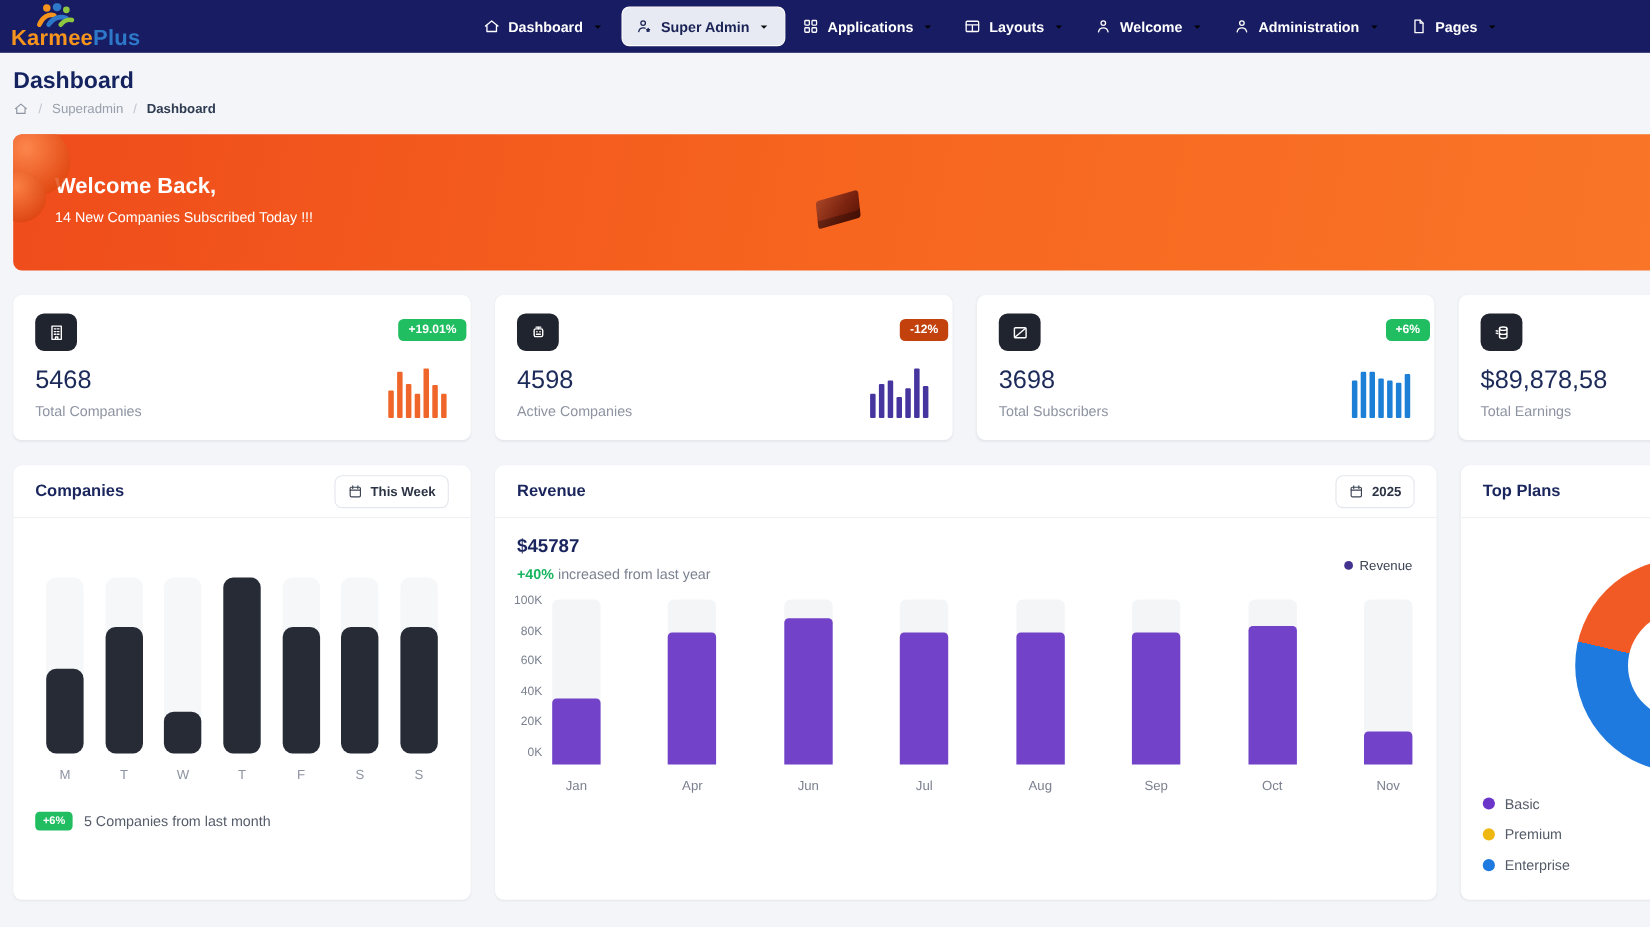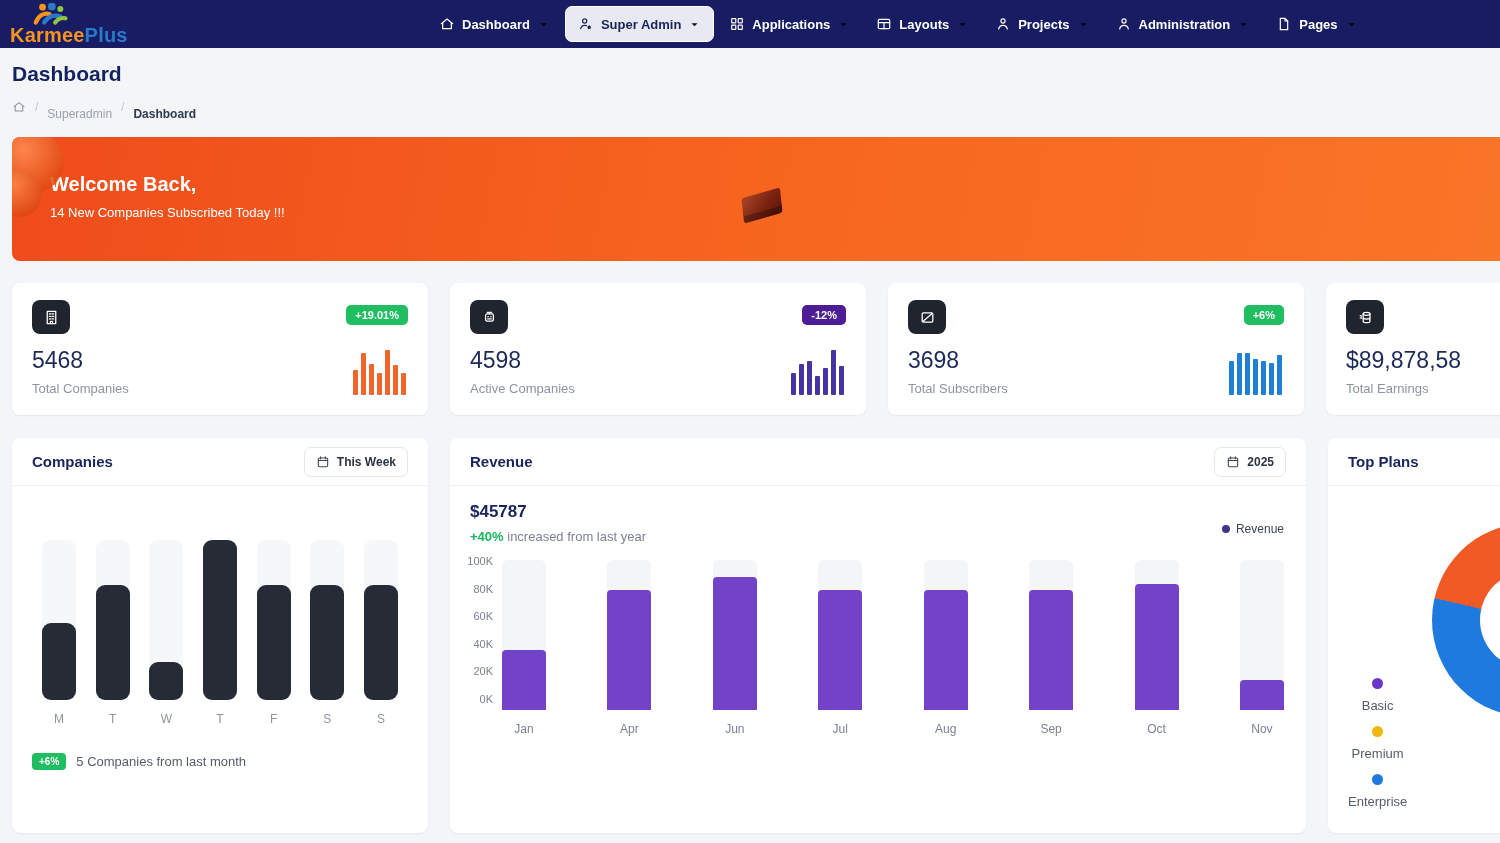--- a/index.html
+++ b/index.html
@@ -34,21 +34,21 @@
   .nav-item.active { background:#e7eaf2; color:#1b2356; border:1px solid #ffffff; padding:9px 12px; }
 
   .icon svg { width:100%; height:100%; fill:none; stroke:currentColor; stroke-width:1.8; stroke-linecap:round; stroke-linejoin:round; }
 
   
   .page-head { padding:12px 0 0 12px; }
   .page-title { margin:2px 0 6px 0; font-size:21px; font-weight:800; color:#14235f; }
   .breadcrumb { display:flex; align-items:center; gap:9px; font-size:12px; color:#99a0ab; }
   .breadcrumb .icon { width:14px; height:14px; color:#8d94a0; display:inline-flex; }
   .breadcrumb .sep { color:#c0c5cd; }
-  .breadcrumb .crumb { cursor:pointer;margin-top:15px; }
+  .breadcrumb .crumb { cursor:pointer; }
   .breadcrumb .crumb.current { color:#2e3a50; font-weight:700; cursor:default; }
 
   
   .banner {
     position:relative; margin:16px 12px 0 12px; width:1732px; height:124px;
     border-radius:8px; overflow:hidden; color:#fff;
     background:linear-gradient(100deg,#ef4c1b 0%, #f7661f 45%, #fa7a2b 100%);
   }
   .banner-ball {
     position:absolute; left:-10px; top:-6px; width:62px; height:62px; border-radius:50%;
@@ -74,25 +74,25 @@
   .stat-card {
     position:relative; width:416px; height:132px; background:#fff; border-radius:8px;
     box-shadow:0 1px 2px rgba(16,24,40,.06); padding:17px 20px;
   }
   .icon-tile {
     width:38px; height:34px; background:#20242e; border-radius:8px; color:#fff;
     display:flex; align-items:center; justify-content:center;
   }
   .icon-tile .icon { width:17px; height:17px; display:inline-flex; }
   .trend-badge {
-    position:absolute; right:20px; top:22px;
+    position:absolute; right:4px; top:22px;
     font-size:11px; font-weight:700; color:#fff; padding:4px 9px; border-radius:5px;
   }
   .trend-badge.success { background:#21bd61; }
-  .trend-badge.danger { background:#4c1d95; }
+  .trend-badge.danger { background:#c2410c; }
   .stat-value { margin-top:13px; font-size:23px; font-weight:400; color:#1c2a59; }
   .stat-label { margin-top:7px; font-size:13px; color:#8d93a1; }
   .mini-chart { position:absolute; right:22px; bottom:20px; height:46px; display:flex; align-items:flex-end; gap:3px; }
   .mini-chart i { display:block; width:5px; border-radius:1px; }
 
   
   .row2 { display:flex; gap:22px; margin:23px 12px 0 12px; }
   .card { background:#fff; border-radius:8px; box-shadow:0 1px 2px rgba(16,24,40,.06); }
   .card-header {
     height:48px; display:flex; align-items:center; justify-content:space-between;
@@ -134,21 +134,21 @@
   .rev-colwrap { width:44px; }
   .rev-col { position:relative; width:44px; height:150px; background:#f4f5f7; border-radius:6px 6px 0 0; }
   .rev-bar { position:absolute; bottom:0; left:0; right:0; background:#7242c9; border-radius:4px 4px 0 0; }
   .rev-month { margin-top:12px; text-align:center; font-size:12px; color:#7b8190; }
 
   
   .plans-card { position:relative; width:416px; height:395px; overflow:hidden; }
   .donut { position:absolute; left:104px; top:85px; width:194px; height:194px; border-radius:50%; }
   .donut::after { content:""; position:absolute; inset:48px; background:#fff; border-radius:50%; }
   .plans-legend { position:absolute; left:20px; bottom:24px; display:flex; flex-direction:column; gap:13px; }
-  .plans-legend .pl-item { display:flex; align-items:center; gap:9px; font-size:13px; color:#545b68; cursor:pointer;flex-direction:column; }
+  .plans-legend .pl-item { display:flex; align-items:center; gap:9px; font-size:13px; color:#545b68; cursor:pointer; }
   .plans-legend .dot { width:11px; height:11px; border-radius:50%; }
 </style>
 </head>
 <body>
 
 <div class="viewport">
 
   <header class="navbar">
     <div class="logo">
       <svg class="logo-mark" viewBox="0 0 44 26">
@@ -220,21 +220,21 @@
             </svg>
           </span>
         </a>
         <a class="nav-item">
           <span class="icon">
             <svg viewBox="0 0 24 24">
               <circle cx="12" cy="7.5" r="3.1"></circle>
               <path d="M5.5 19.5c.8-3.5 3.5-5.4 6.5-5.4s5.7 1.9 6.5 5.4"></path>
             </svg>
           </span>
-          <span>Projects</span>
+          <span>Welcome</span>
           <span class="chev">
             <svg viewBox="0 0 24 24">
               <path d="M6.5 9.5 12 15l5.5-5.5"></path>
             </svg>
           </span>
         </a>
         <a class="nav-item">
           <span class="icon">
             <svg viewBox="0 0 24 24">
               <circle cx="12" cy="7.5" r="3.1"></circle>

